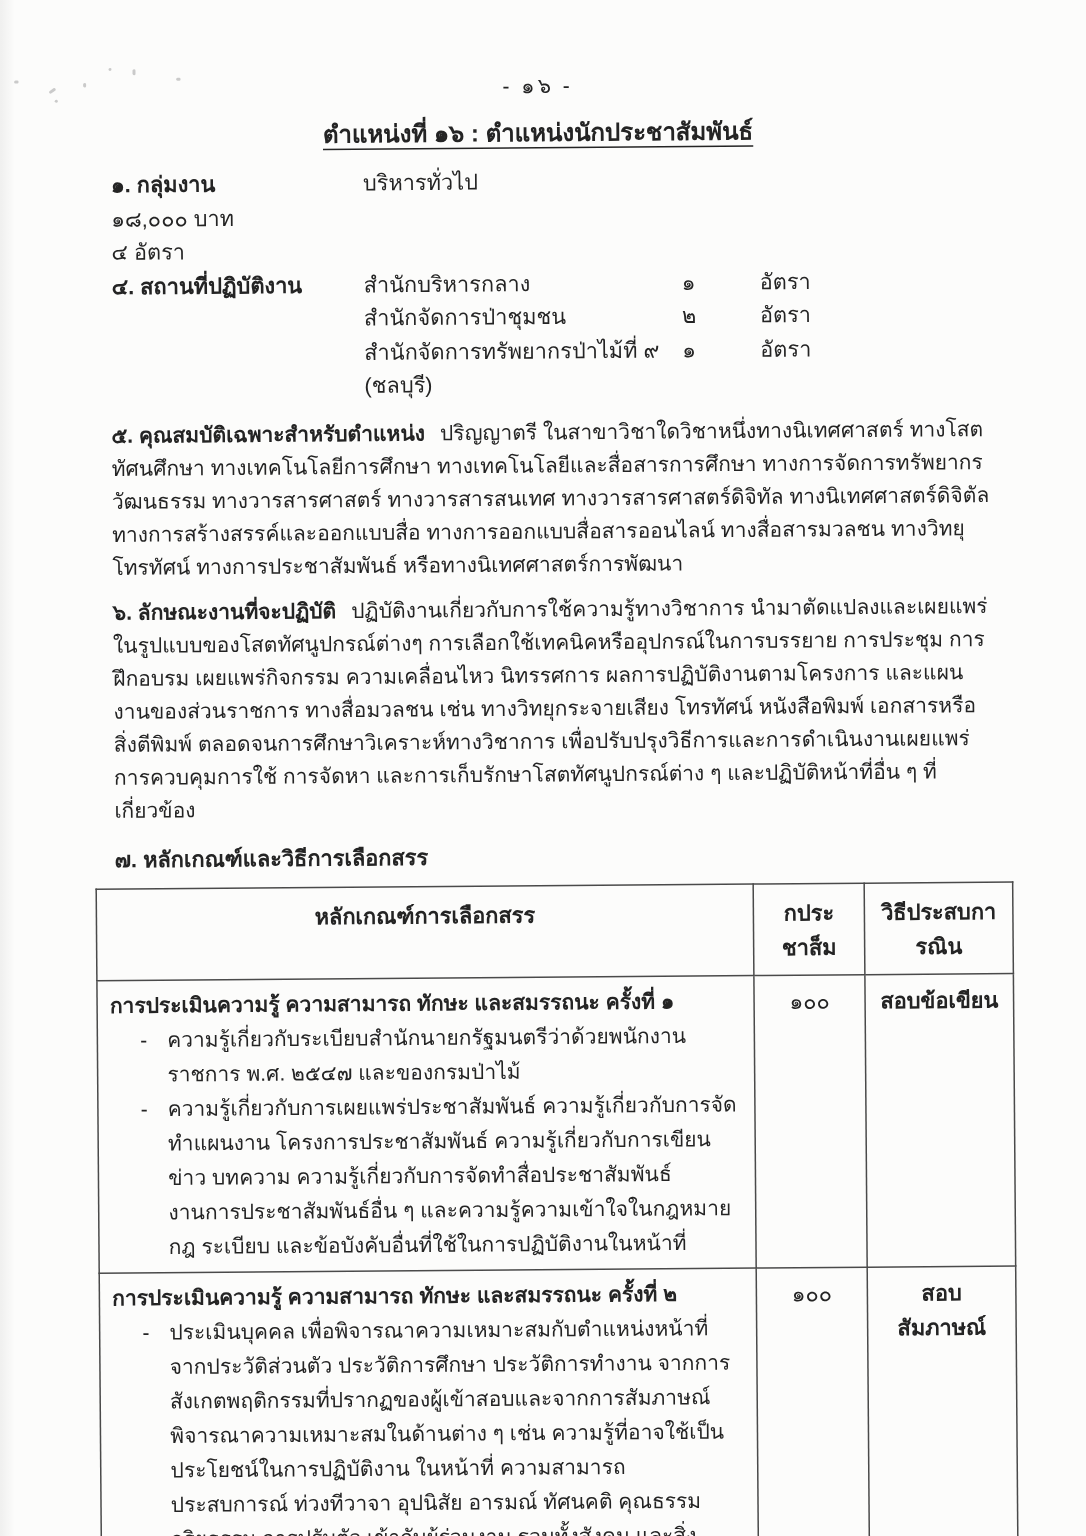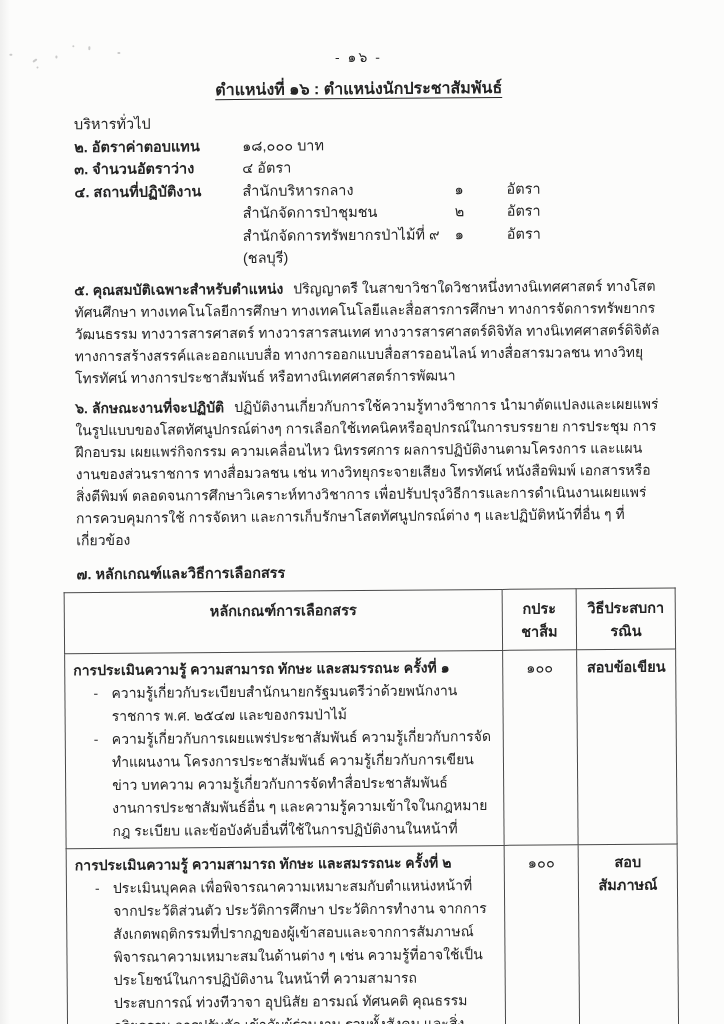--- a/index.html
+++ b/index.html
@@ -79,28 +79,27 @@
     <div class="speck" style="left:92px;top:44px;width:2px;height:4px;"></div>
     <div class="speck" style="left:121px;top:50px;width:3px;height:2px;"></div>
   </div>
 
   <div class="pg-num">- ๑๖ -</div>
 
   <div class="doc-title">ตำแหน่งที่ ๑๖ : ตำแหน่งนักประชาสัมพันธ์</div>
 
   <div class="fields">
     <div class="field-row">
+      <span class="field-label">๑. กลุ่มงาน</span>
       <span class="field-value">บริหารทั่วไป</span>
     </div>
     <div class="field-row">
-      <span class="field-label">๒. อัตราค่าตอบแทน</span>
       <span class="field-value">๑๘,๐๐๐ บาท</span>
     </div>
     <div class="field-row">
-      <span class="field-label">๓. จำนวนอัตราว่าง</span>
       <span class="field-value">๔  อัตรา</span>
     </div>
     <div class="field-row">
       <span class="field-label">๔. สถานที่ปฏิบัติงาน</span>
       <span class="loc-rows">
         <span class="loc-row">
           <span class="loc-name">สำนักบริหารกลาง</span>
           <span class="loc-count">๑</span>
           <span class="loc-unit">อัตรา</span>
         </span>

